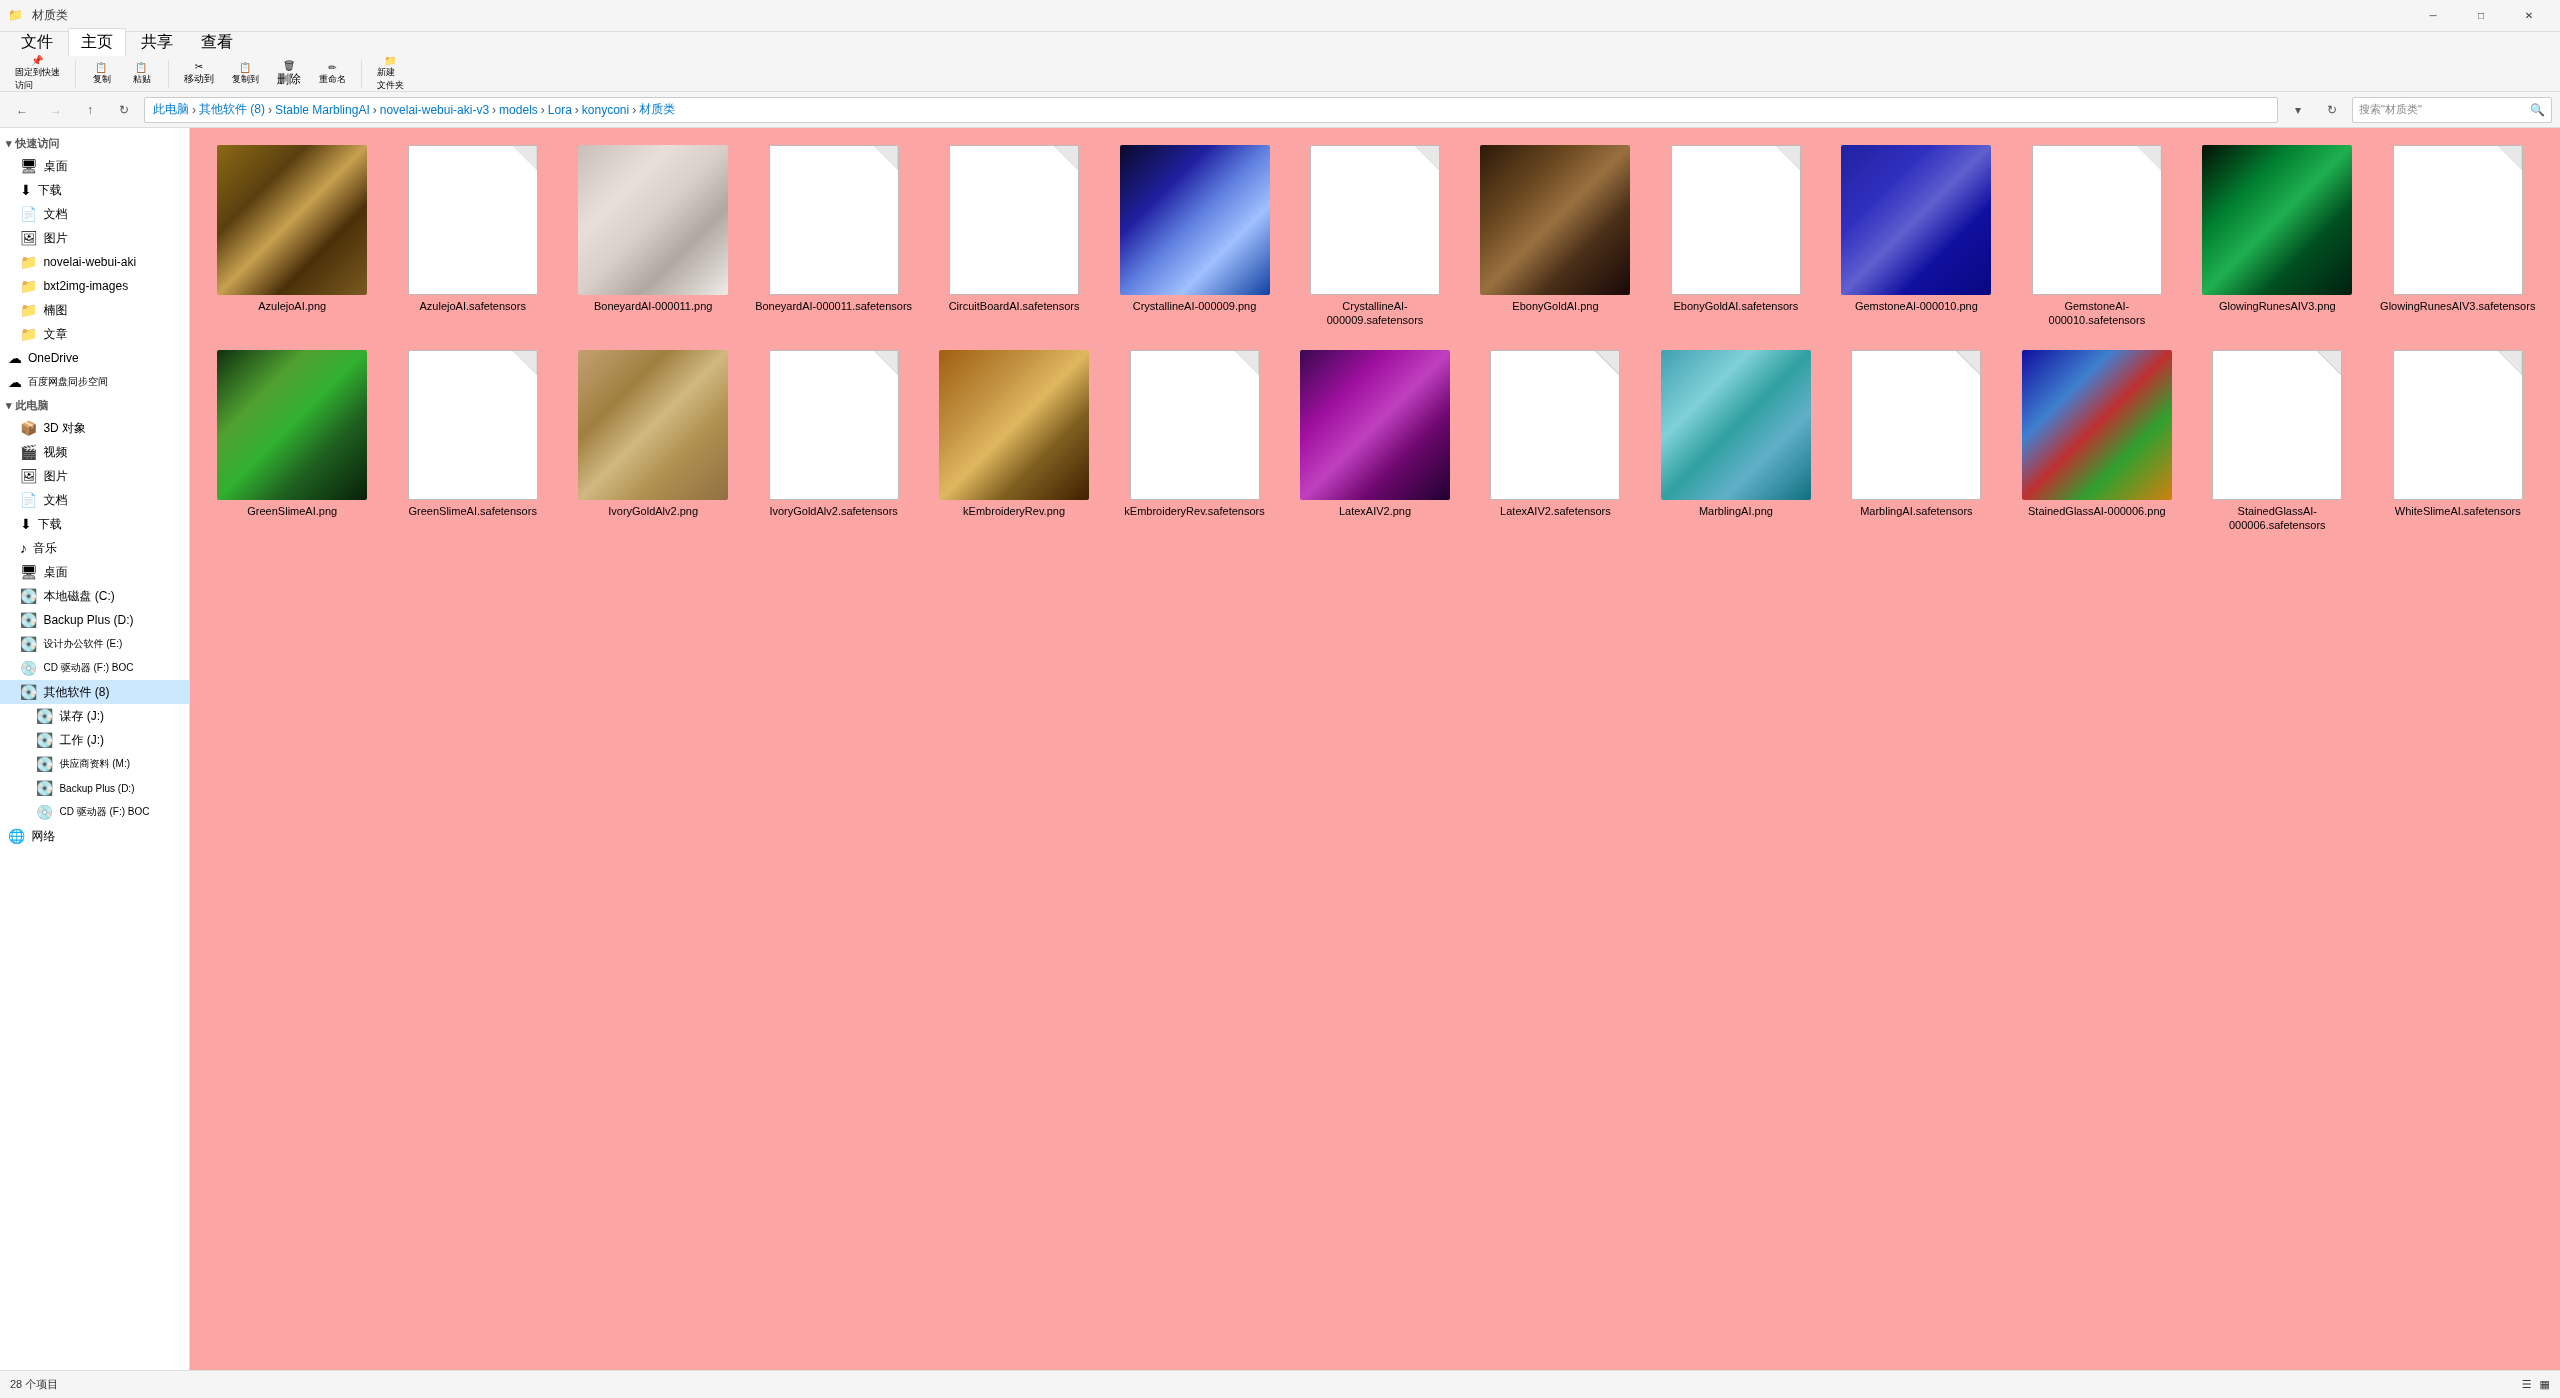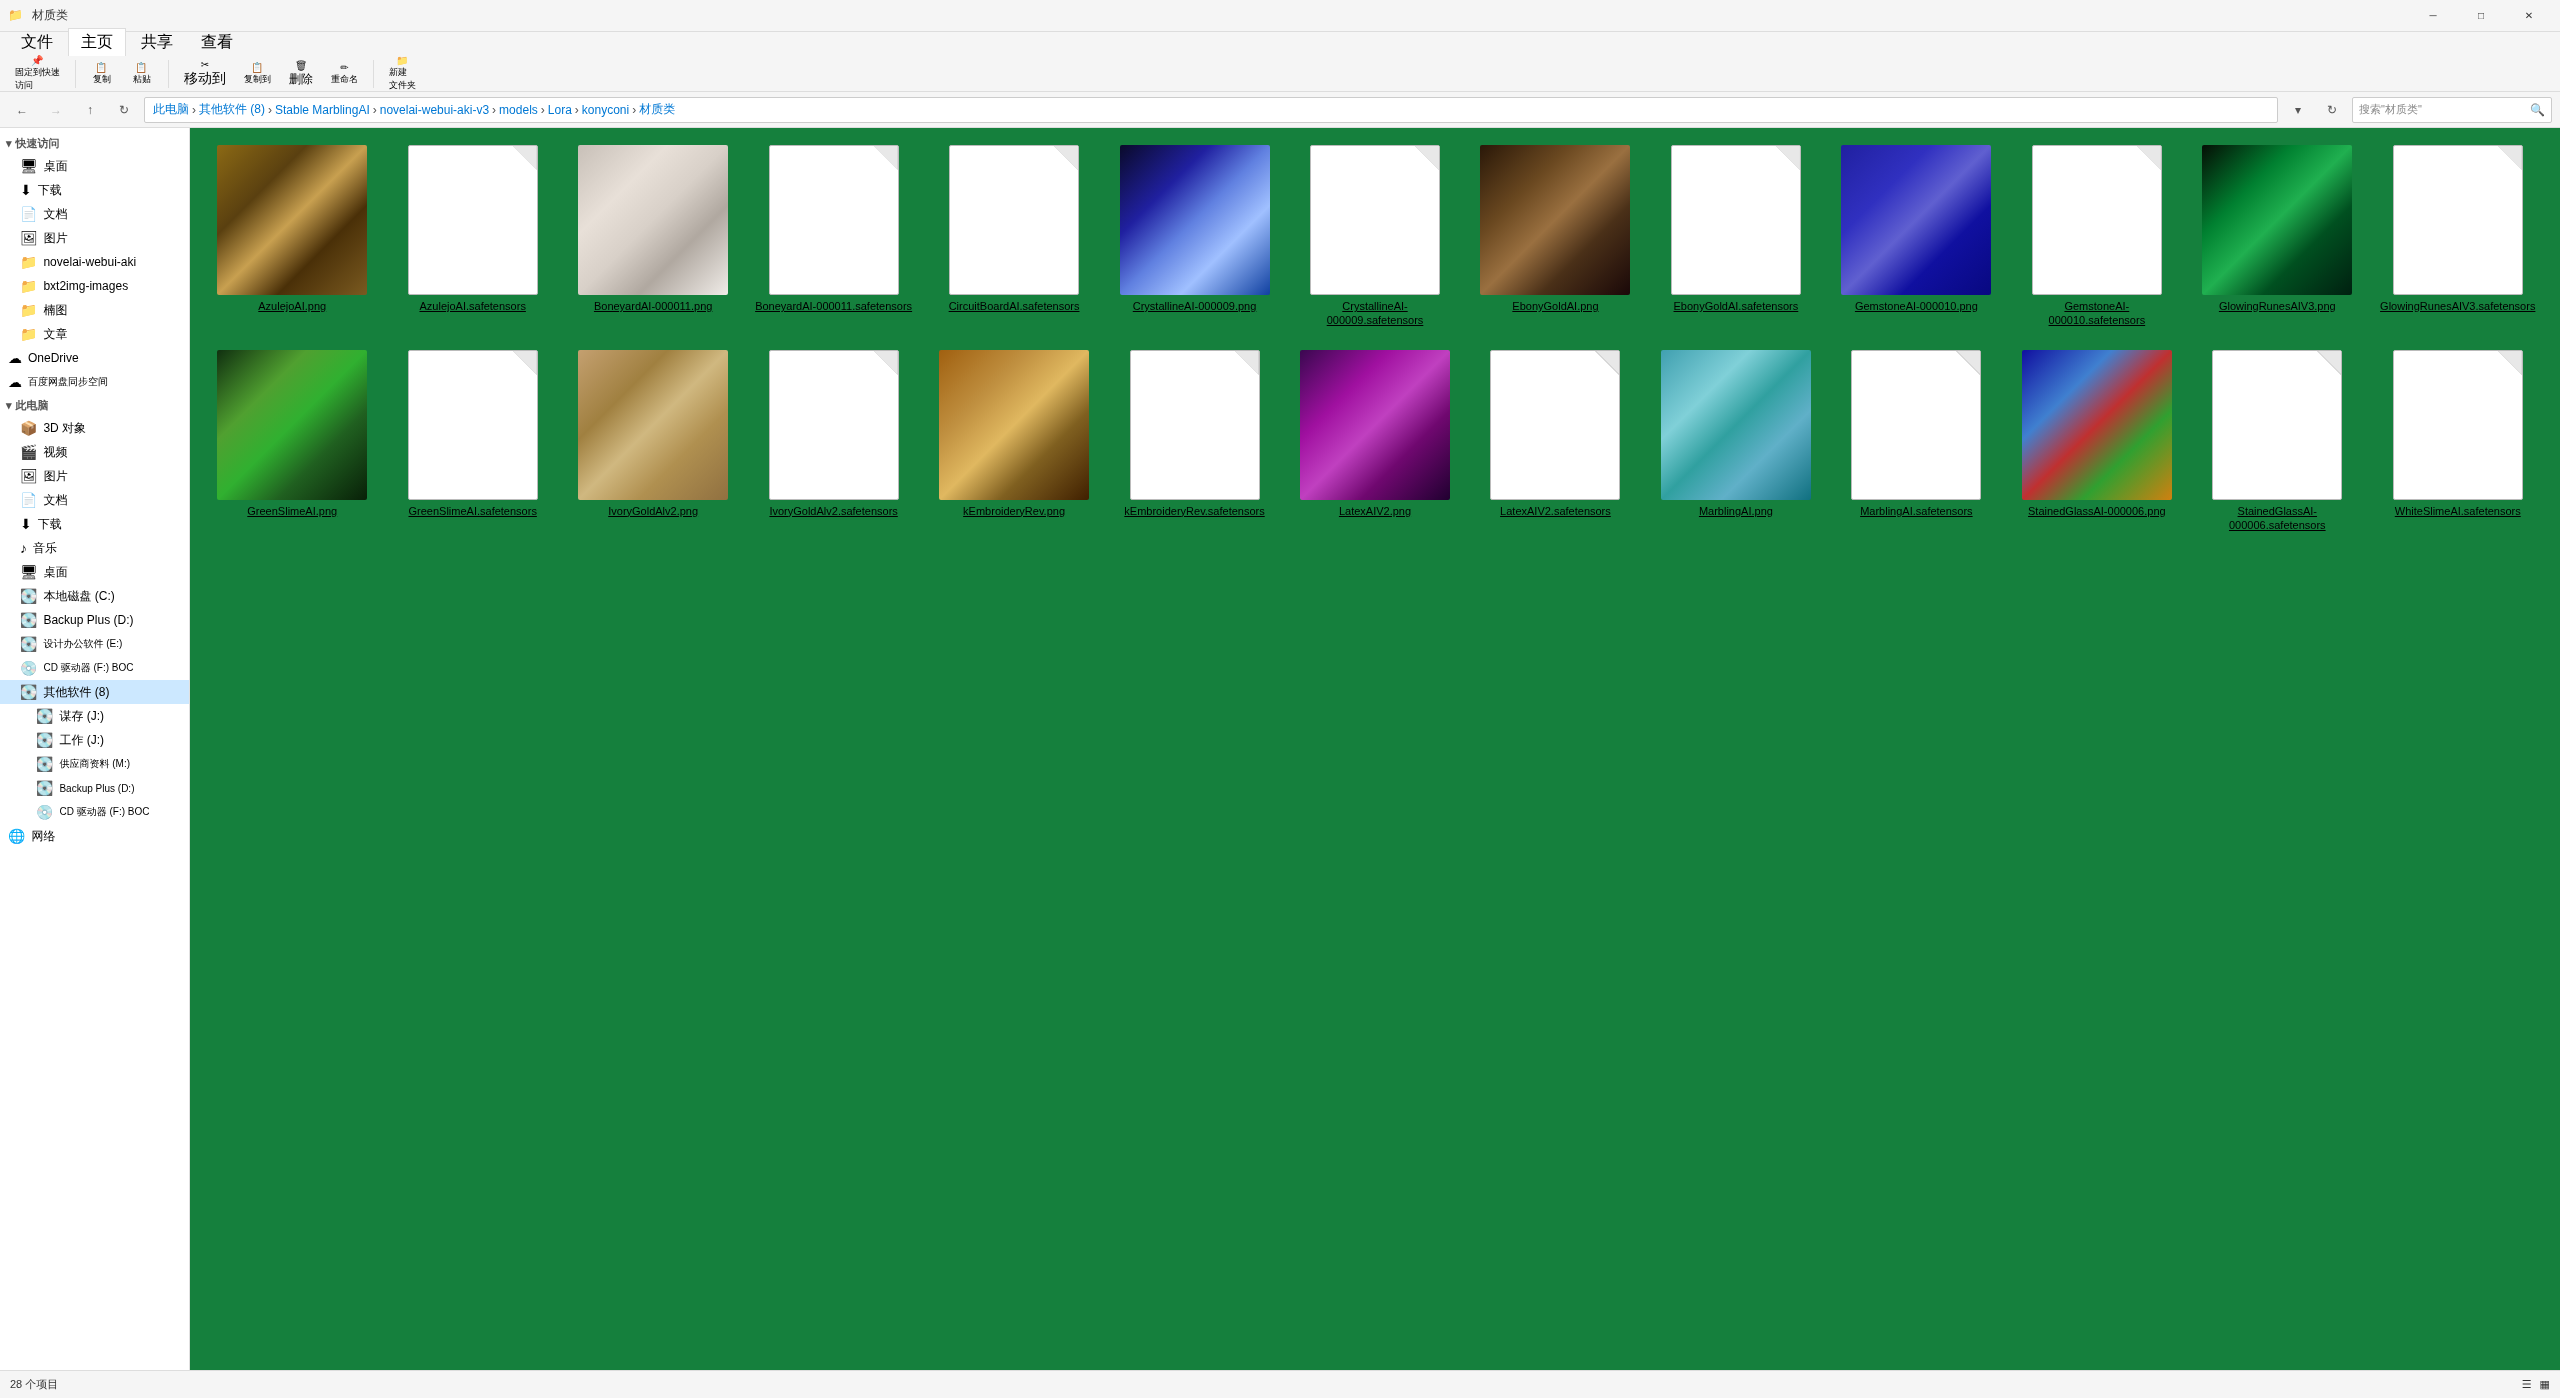--- a/index.html
+++ b/index.html
@@ -143,24 +143,23 @@
     .sidebar-section-header {
       display: flex; align-items: center;
       height: 22px; padding: 0 6px; gap: 4px;
       font-size: 11px; font-weight: bold; color: #555;
       cursor: pointer;
     }
 
     
     .content-area {
       flex: 1;
-      background: #15803d;
+      background: #fca5a5;
       overflow-y: auto;
       padding: 10px 16px;
-      text-decoration: underline;
     }
     .file-grid {
       display: grid;
       grid-template-columns: repeat(auto-fill, minmax(170px, 1fr));
       gap: 8px;
     }
     .file-item {
       display: flex;
       flex-direction: column;
       align-items: center;
@@ -232,21 +231,21 @@
         <span>📋</span>
         <span style="font-size:9px">复制</span>
       </div>
     <div class="ribbon-btn">
         <span>📋</span>
         <span style="font-size:9px">粘贴</span>
       </div>
     <div class="ribbon-separator"></div>
     <div class="ribbon-btn">
         <span>✂</span>
-        <span style="font-size:14px">移动到</span>
+        <span style="font-size:10px">移动到</span>
       </div>
     <div class="ribbon-btn">
         <span>📋</span>
         <span style="font-size:9px">复制到</span>
       </div>
     <div class="ribbon-btn">
         <span>🗑</span>
         <span style="font-size:12px">删除</span>
       </div>
     <div class="ribbon-btn">

